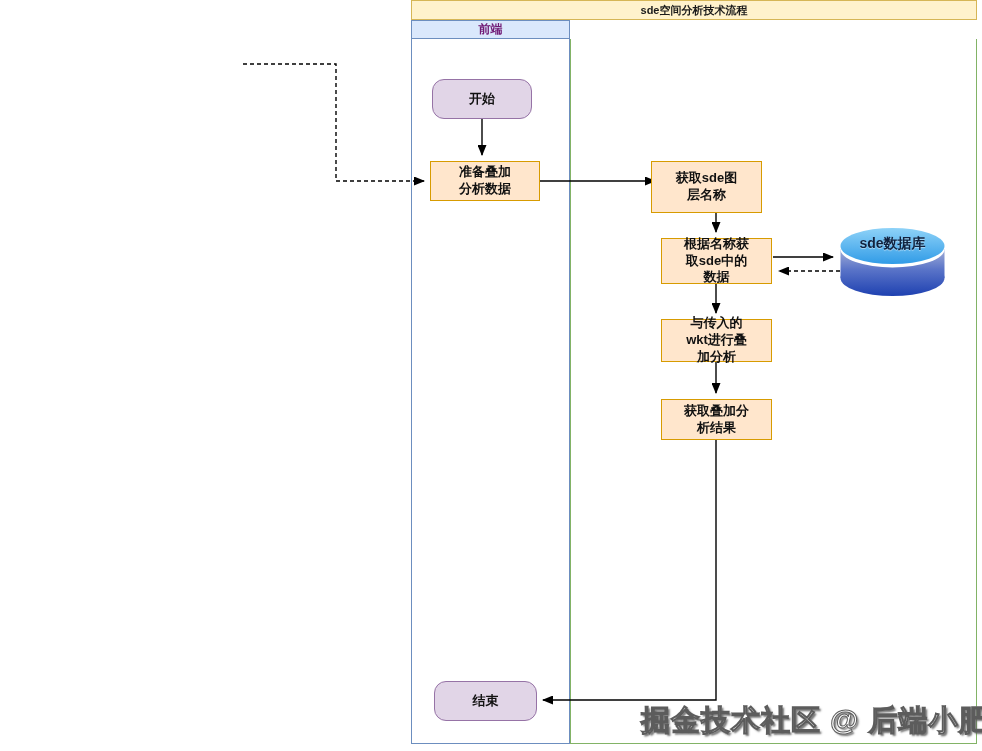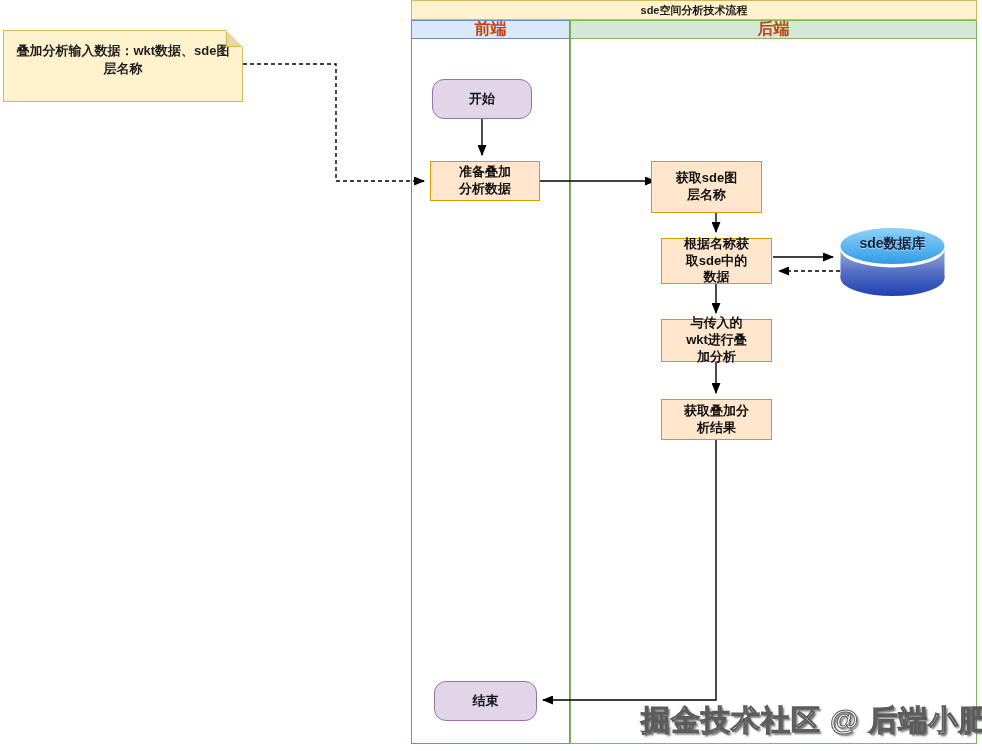--- a/index.html
+++ b/index.html
@@ -15,21 +15,21 @@
   
   .pool-title {
     position: absolute; left: 411px; top: 0; width: 566px; height: 20px;
     background: #FFF2CC; border: 1px solid #D6B656;
     display: flex; align-items: center; justify-content: center;
     font-size: 11px; font-weight: bold; color: #1a1a1a;
   }
   .lane-header {
     position: absolute; top: 20px; height: 19px;
     display: flex; align-items: center; justify-content: center;
-    font-size: 16px; font-weight: bold; color: #c2410c;
+    font-size: 12px; font-weight: bold; color: #701a75;
   }
   .lane-header.frontend { left: 411px; width: 159px; background: #DAE8FC; border: 1px solid #6C8EBF; }
   .lane-header.backend  { left: 570px; width: 407px; background: #D5E8D4; border: 1px solid #82B366; }
   .lane-body {
     position: absolute; top: 39px; height: 705px; background: #ffffff;
   }
   .lane-body.frontend { left: 411px; width: 159px; border: 1px solid #6C8EBF; border-top: none; }
   .lane-body.backend  { left: 570px; width: 407px; border: 1px solid #82B366; border-top: none; }
 
   
@@ -92,21 +92,20 @@
   }
 </style>
 </head>
 <body>
 
 <div id="canvas">
 
   <div class="pool-title">sde空间分析技术流程</div>
 
   <div class="lane-header frontend">前端</div>
-  <div class="lane-header backend">后端</div>
 
   <div class="lane-body frontend"></div>
   <div class="lane-body backend"></div>
 
   <svg id="edges" width="982" height="751" viewBox="0 0 982 751">
     <defs>
       <marker id="arrow" markerUnits="userSpaceOnUse" markerWidth="11" markerHeight="9" refX="10" refY="4.5" orient="auto">
         <path d="M0,0 L11,4.5 L0,9 z" fill="#000000"></path>
       </marker>
     </defs>
@@ -114,25 +113,20 @@
     <path class="edge" d="M482,119 L482,155" marker-end="url(#arrow)"></path>
     <path class="edge" d="M540,181 L655,181" marker-end="url(#arrow)"></path>
     <path class="edge" d="M716,201 L716,232" marker-end="url(#arrow)"></path>
     <path class="edge" d="M773,257 L833,257" marker-end="url(#arrow)"></path>
     <path class="edge dashed" d="M840,271 L779,271" marker-end="url(#arrow)"></path>
     <path class="edge" d="M716,284 L716,313" marker-end="url(#arrow)"></path>
     <path class="edge" d="M716,362 L716,393" marker-end="url(#arrow)"></path>
     <path class="edge" d="M716,440 L716,700 L543,700" marker-end="url(#arrow)"></path>
   </svg>
 
-  <div class="note">
-    <span>叠加分析输入数据：wkt数据、sde图层名称</span>
-    <div class="note-flap"></div>
-    <div class="note-fold"></div>
-  </div>
 
   <div id="node-start" class="node terminal">开始</div>
 
   <div id="node-prepare" class="node process">准备叠加分析数据</div>
 
   <div id="node-getname" class="node process">获取sde图层名称</div>
 
   <div id="node-getdata" class="node process">根据名称获取sde中的数据</div>
 
   <div id="node-overlay" class="node process">与传入的wkt进行叠加分析</div>

